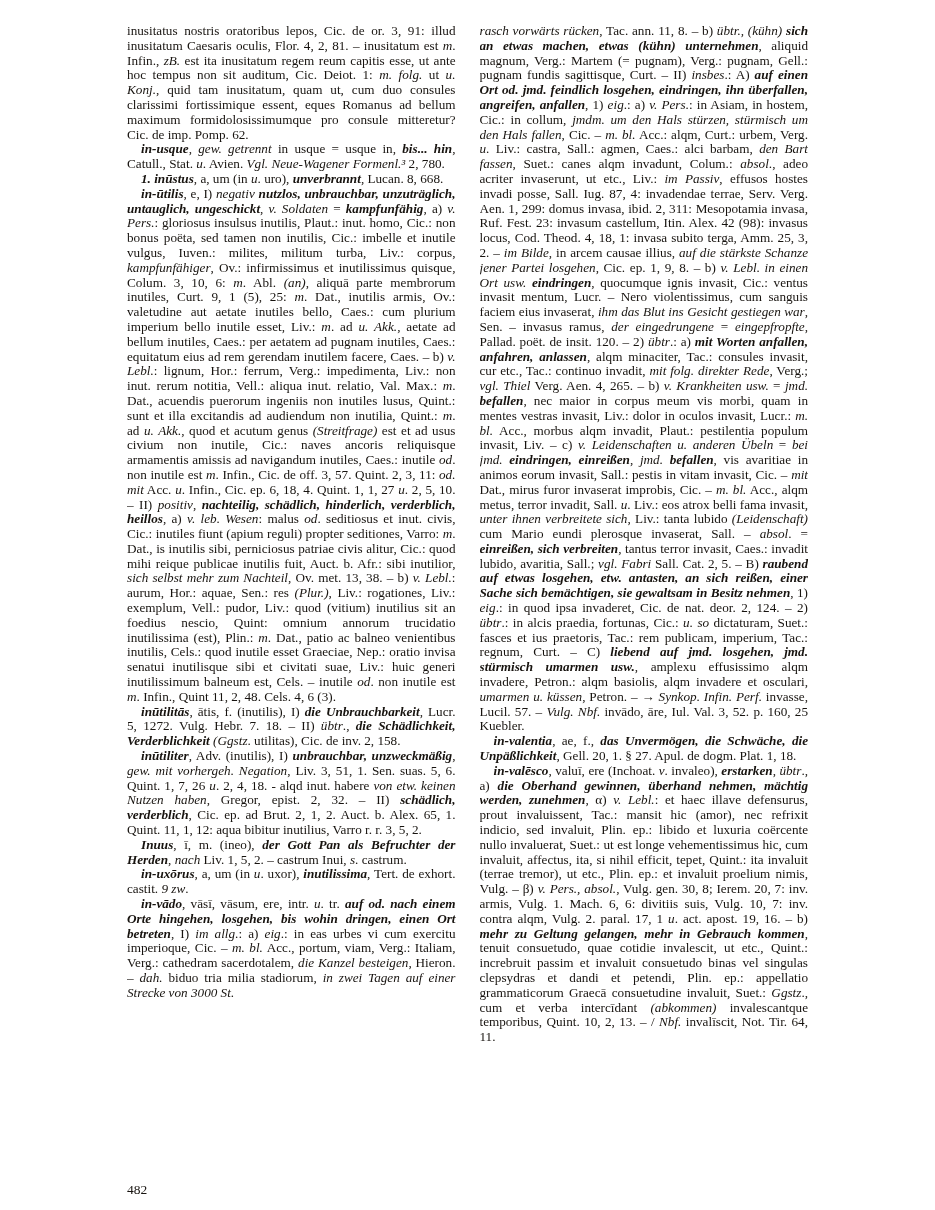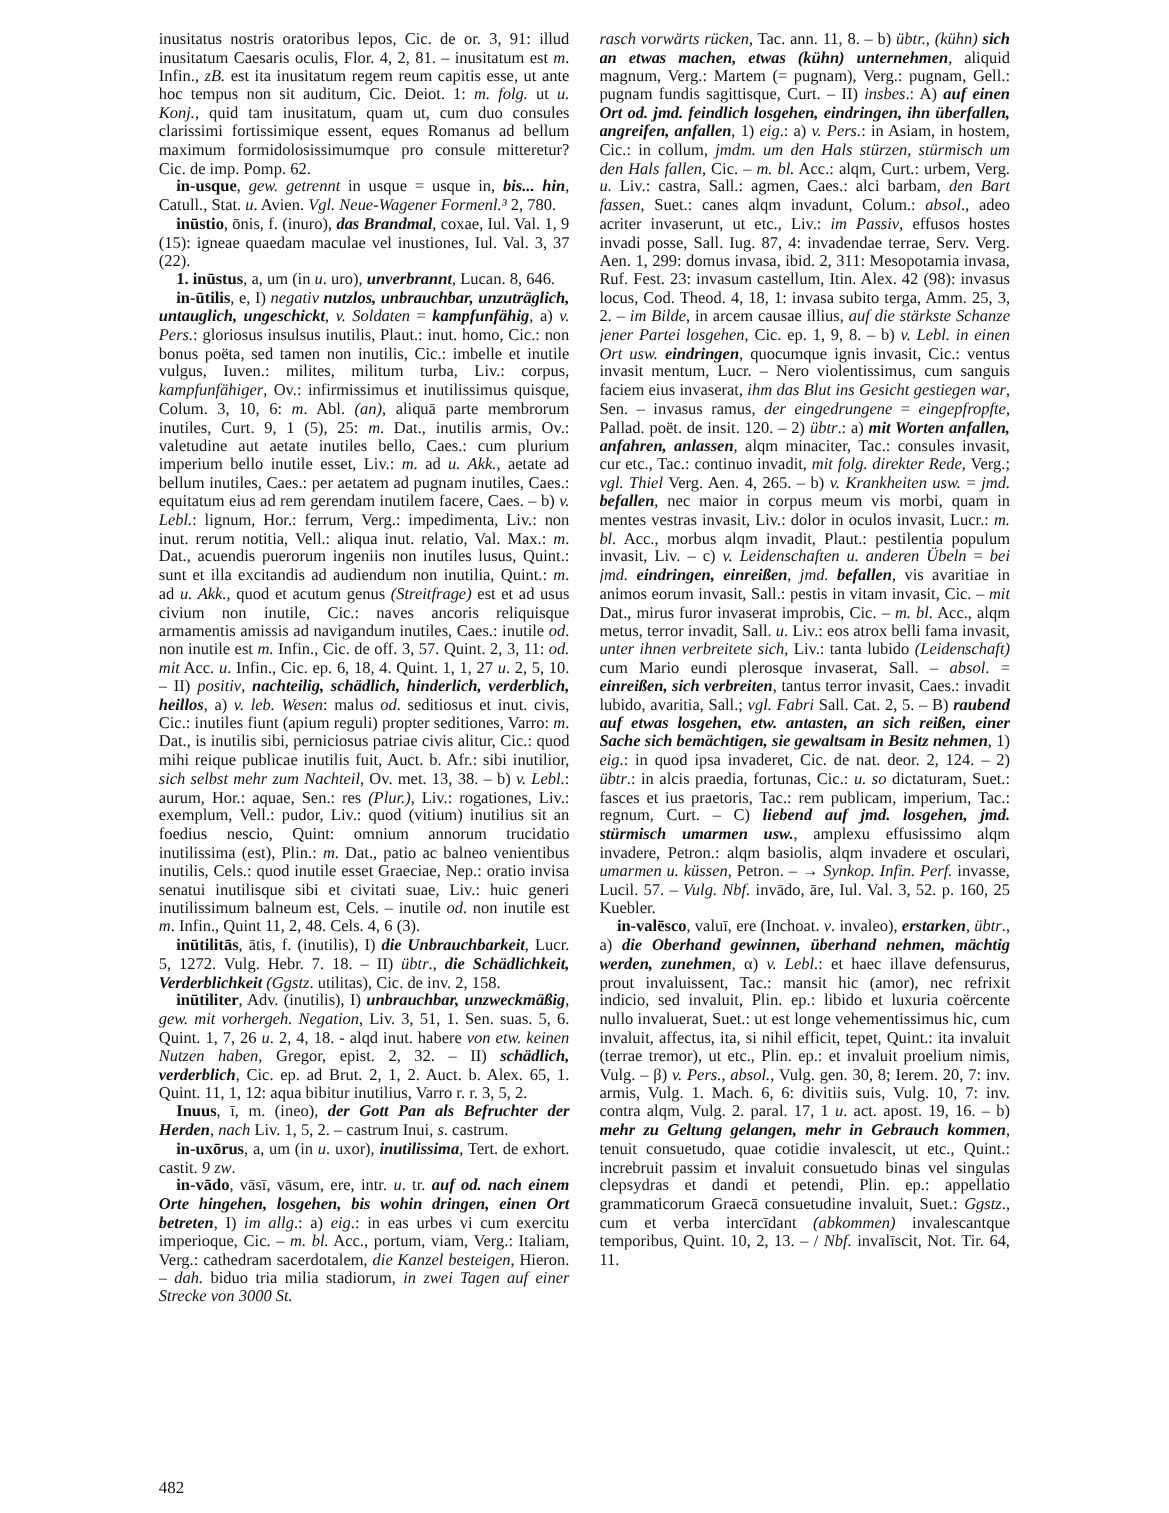--- a/index.html
+++ b/index.html
@@ -37,48 +37,48 @@
   .para {
     margin: 0;
     padding: 0;
     text-indent: 0;
   }
   .para.indent {
     text-indent: 14px;
   }
   .s-n { font-style: normal; font-weight: normal; }
   .s-i { font-style: italic; }
-  .s-b { font-weight: bold; }
+  .s-b { font-weight: bold; font-style: italic; }
   .s-bi { font-weight: bold; font-style: italic; }
   .page-number {
     position: absolute;
     left: 30px;
     bottom: 12px;
     font-size: 13.5px;
     font-family: "Liberation Serif", serif;
     color: #17130f;
     text-align: right;
   }
 </style>
 </head>
 <body>
 
 <div class="page">
   <div class="columns">
     <div class="column">
         <p class="para"><span class="s-n">inusitatus nostris oratoribus lepos, Cic. de or. 3, 91: illud inusitatum Caesaris oculis, Flor. 4, 2, 81. – inusitatum est </span><span class="s-i">m</span><span class="s-n">. Infin., </span><span class="s-i">zB.</span><span class="s-n"> est ita inusitatum regem reum capitis esse, ut ante hoc tempus non sit auditum, Cic. Deiot. 1: </span><span class="s-i">m. folg.</span><span class="s-n"> ut </span><span class="s-i">u. Konj.</span><span class="s-n">, quid tam inusitatum, quam ut, cum duo consules clarissimi fortissimique essent, eques Romanus ad bellum maximum formidolosissimumque pro consule mitteretur? Cic. de imp. Pomp. 62.</span></p>
         <p class="para indent"><span class="s-b">in-usque</span><span class="s-n">, </span><span class="s-i">gew. getrennt</span><span class="s-n"> in usque = usque in, </span><span class="s-bi">bis... hin</span><span class="s-n">, Catull., Stat. </span><span class="s-i">u</span><span class="s-n">. Avien. </span><span class="s-i">Vgl. Neue-Wagener Formenl.³</span><span class="s-n"> 2, 780.</span></p>
-        <p class="para indent"><span class="s-b">inūstio</span><span class="s-n">, ōnis, f. (inuro), </span><span class="s-bi">das Brandmal</span><span class="s-n">, coxae, Iul. Val. 1, 9 (15): igneae quaedam maculae vel inustiones, Iul. Val. 3, 37 (22).</span></p>
-        <p class="para indent"><span class="s-b">1. inūstus</span><span class="s-n">, a, um (in </span><span class="s-i">u</span><span class="s-n">. uro), </span><span class="s-bi">unverbrannt</span><span class="s-n">, Lucan. 8, 646.</span></p>
+        <p class="para indent"><span class="s-b">1. inūstus</span><span class="s-n">, a, um (in </span><span class="s-i">u</span><span class="s-n">. uro), </span><span class="s-bi">unverbrannt</span><span class="s-n">, Lucan. 8, 668.</span></p>
         <p class="para indent"><span class="s-b">in-ūtilis</span><span class="s-n">, e, I) </span><span class="s-i">negativ</span><span class="s-n"> </span><span class="s-bi">nutzlos, unbrauchbar, unzuträglich, untauglich, ungeschickt</span><span class="s-n">, </span><span class="s-i">v. Soldaten</span><span class="s-n"> = </span><span class="s-bi">kampfunfähig</span><span class="s-n">, a) </span><span class="s-i">v. Pers.</span><span class="s-n">: gloriosus insulsus inutilis, Plaut.: inut. homo, Cic.: non bonus poëta, sed tamen non inutilis, Cic.: imbelle et inutile vulgus, Iuven.: milites, militum turba, Liv.: corpus, </span><span class="s-i">kampfunfähiger</span><span class="s-n">, Ov.: infirmissimus et inutilissimus quisque, Colum. 3, 10, 6: </span><span class="s-i">m</span><span class="s-n">. Abl. </span><span class="s-i">(an)</span><span class="s-n">, aliquā parte membrorum inutiles, Curt. 9, 1 (5), 25: </span><span class="s-i">m</span><span class="s-n">. Dat., inutilis armis, Ov.: valetudine aut aetate inutiles bello, Caes.: cum plurium imperium bello inutile esset, Liv.: </span><span class="s-i">m</span><span class="s-n">. ad </span><span class="s-i">u. Akk.</span><span class="s-n">, aetate ad bellum inutiles, Caes.: per aetatem ad pugnam inutiles, Caes.: equitatum eius ad rem gerendam inutilem facere, Caes. – b) </span><span class="s-i">v. Lebl.</span><span class="s-n">: lignum, Hor.: ferrum, Verg.: impedimenta, Liv.: non inut. rerum notitia, Vell.: aliqua inut. relatio, Val. Max.: </span><span class="s-i">m</span><span class="s-n">. Dat., acuendis puerorum ingeniis non inutiles lusus, Quint.: sunt et illa excitandis ad audiendum non inutilia, Quint.: </span><span class="s-i">m</span><span class="s-n">. ad </span><span class="s-i">u. Akk.</span><span class="s-n">, quod et acutum genus </span><span class="s-i">(Streitfrage)</span><span class="s-n"> est et ad usus civium non inutile, Cic.: naves ancoris reliquisque armamentis amissis ad navigandum inutiles, Caes.: inutile </span><span class="s-i">od</span><span class="s-n">. non inutile est </span><span class="s-i">m</span><span class="s-n">. Infin., Cic. de off. 3, 57. Quint. 2, 3, 11: </span><span class="s-i">od. mit</span><span class="s-n"> Acc. </span><span class="s-i">u</span><span class="s-n">. Infin., Cic. ep. 6, 18, 4. Quint. 1, 1, 27 </span><span class="s-i">u</span><span class="s-n">. 2, 5, 10. – II) </span><span class="s-i">positiv</span><span class="s-n">, </span><span class="s-bi">nachteilig, schädlich, hinderlich, verderblich, heillos</span><span class="s-n">, a) </span><span class="s-i">v. leb. Wesen</span><span class="s-n">: malus </span><span class="s-i">od</span><span class="s-n">. seditiosus et inut. civis, Cic.: inutiles fiunt (apium reguli) propter seditiones, Varro: </span><span class="s-i">m</span><span class="s-n">. Dat., is inutilis sibi, perniciosus patriae civis alitur, Cic.: quod mihi reique publicae inutilis fuit, Auct. b. Afr.: sibi inutilior, </span><span class="s-i">sich selbst mehr zum Nachteil</span><span class="s-n">, Ov. met. 13, 38. – b) </span><span class="s-i">v. Lebl.</span><span class="s-n">: aurum, Hor.: aquae, Sen.: res </span><span class="s-i">(Plur.)</span><span class="s-n">, Liv.: rogationes, Liv.: exemplum, Vell.: pudor, Liv.: quod (vitium) inutilius sit an foedius nescio, Quint: omnium annorum trucidatio inutilissima (est), Plin.: </span><span class="s-i">m</span><span class="s-n">. Dat., patio ac balneo venientibus inutilis, Cels.: quod inutile esset Graeciae, Nep.: oratio invisa senatui inutilisque sibi et civitati suae, Liv.: huic generi inutilissimum balneum est, Cels. – inutile </span><span class="s-i">od</span><span class="s-n">. non inutile est </span><span class="s-i">m</span><span class="s-n">. Infin., Quint 11, 2, 48. Cels. 4, 6 (3).</span></p>
         <p class="para indent"><span class="s-b">inūtilitās</span><span class="s-n">, ātis, f. (inutilis), I) </span><span class="s-bi">die Unbrauchbarkeit</span><span class="s-n">, Lucr. 5, 1272. Vulg. Hebr. 7. 18. – II) </span><span class="s-i">übtr</span><span class="s-n">., </span><span class="s-bi">die Schädlichkeit, Verderblichkeit</span><span class="s-n"> </span><span class="s-i">(Ggstz</span><span class="s-n">. utilitas), Cic. de inv. 2, 158.</span></p>
         <p class="para indent"><span class="s-b">inūtiliter</span><span class="s-n">, Adv. (inutilis), I) </span><span class="s-bi">unbrauchbar, unzweckmäßig</span><span class="s-n">, </span><span class="s-i">gew. mit vorhergeh. Negation</span><span class="s-n">, Liv. 3, 51, 1. Sen. suas. 5, 6. Quint. 1, 7, 26 </span><span class="s-i">u</span><span class="s-n">. 2, 4, 18. - alqd inut. habere </span><span class="s-i">von etw. keinen Nutzen haben</span><span class="s-n">, Gregor, epist. 2, 32. – II) </span><span class="s-bi">schädlich, verderblich</span><span class="s-n">, Cic. ep. ad Brut. 2, 1, 2. Auct. b. Alex. 65, 1. Quint. 11, 1, 12: aqua bibitur inutilius, Varro r. r. 3, 5, 2.</span></p>
         <p class="para indent"><span class="s-b">Inuus</span><span class="s-n">, ī, m. (ineo), </span><span class="s-bi">der Gott Pan als Befruchter der Herden</span><span class="s-n">, </span><span class="s-i">nach</span><span class="s-n"> Liv. 1, 5, 2. – castrum Inui, </span><span class="s-i">s</span><span class="s-n">. castrum.</span></p>
         <p class="para indent"><span class="s-b">in-uxōrus</span><span class="s-n">, a, um (in </span><span class="s-i">u</span><span class="s-n">. uxor), </span><span class="s-bi">inutilissima</span><span class="s-n">, Tert. de exhort. castit. </span><span class="s-i">9 zw</span><span class="s-n">.</span></p>
         <p class="para indent"><span class="s-b">in-vādo</span><span class="s-n">, vāsī, vāsum, ere, intr. </span><span class="s-i">u</span><span class="s-n">. tr. </span><span class="s-bi">auf od. nach einem Orte hingehen, losgehen, bis wohin dringen, einen Ort betreten</span><span class="s-n">, I) </span><span class="s-i">im allg</span><span class="s-n">.: a) </span><span class="s-i">eig</span><span class="s-n">.: in eas urbes vi cum exercitu imperioque, Cic. – </span><span class="s-i">m. bl.</span><span class="s-n"> Acc., portum, viam, Verg.: Italiam, Verg.: cathedram sacerdotalem, </span><span class="s-i">die Kanzel besteigen</span><span class="s-n">, Hieron. – </span><span class="s-i">dah.</span><span class="s-n"> biduo tria milia stadiorum, </span><span class="s-i">in zwei Tagen auf einer Strecke von 3000 St.</span></p>
       </div>
     <div class="column">
         <p class="para"><span class="s-i">rasch vorwärts rücken</span><span class="s-n">, Tac. ann. 11, 8. – b) </span><span class="s-i">übtr., (kühn)</span><span class="s-n"> </span><span class="s-bi">sich an etwas machen, etwas (kühn) unternehmen</span><span class="s-n">, aliquid magnum, Verg.: Martem (= pugnam), Verg.: pugnam, Gell.: pugnam fundis sagittisque, Curt. – II) </span><span class="s-i">insbes</span><span class="s-n">.: A) </span><span class="s-bi">auf einen Ort od. jmd. feindlich losgehen, eindringen, ihn überfallen, angreifen, anfallen</span><span class="s-n">, 1) </span><span class="s-i">eig</span><span class="s-n">.: a) </span><span class="s-i">v. Pers.</span><span class="s-n">: in Asiam, in hostem, Cic.: in collum, </span><span class="s-i">jmdm. um den Hals stürzen, stürmisch um den Hals fallen</span><span class="s-n">, Cic. – </span><span class="s-i">m. bl.</span><span class="s-n"> Acc.: alqm, Curt.: urbem, Verg. </span><span class="s-i">u</span><span class="s-n">. Liv.: castra, Sall.: agmen, Caes.: alci barbam, </span><span class="s-i">den Bart fassen</span><span class="s-n">, Suet.: canes alqm invadunt, Colum.: </span><span class="s-i">absol</span><span class="s-n">., adeo acriter invaserunt, ut etc., Liv.: </span><span class="s-i">im Passiv</span><span class="s-n">, effusos hostes invadi posse, Sall. Iug. 87, 4: invadendae terrae, Serv. Verg. Aen. 1, 299: domus invasa, ibid. 2, 311: Mesopotamia invasa, Ruf. Fest. 23: invasum castellum, Itin. Alex. 42 (98): invasus locus, Cod. Theod. 4, 18, 1: invasa subito terga, Amm. 25, 3, 2. – </span><span class="s-i">im Bilde</span><span class="s-n">, in arcem causae illius, </span><span class="s-i">auf die stärkste Schanze jener Partei losgehen</span><span class="s-n">, Cic. ep. 1, 9, 8. – b) </span><span class="s-i">v. Lebl.</span><span class="s-n"> </span><span class="s-i">in einen Ort usw.</span><span class="s-n"> </span><span class="s-bi">eindringen</span><span class="s-n">, quocumque ignis invasit, Cic.: ventus invasit mentum, Lucr. – Nero violentissimus, cum sanguis faciem eius invaserat, </span><span class="s-i">ihm das Blut ins Gesicht gestiegen war</span><span class="s-n">, Sen. – invasus ramus, </span><span class="s-i">der eingedrungene</span><span class="s-n"> = </span><span class="s-i">eingepfropfte</span><span class="s-n">, Pallad. poët. de insit. 120. – 2) </span><span class="s-i">übtr</span><span class="s-n">.: a) </span><span class="s-bi">mit Worten anfallen, anfahren, anlassen</span><span class="s-n">, alqm minaciter, Tac.: consules invasit, cur etc., Tac.: continuo invadit, </span><span class="s-i">mit folg. direkter Rede</span><span class="s-n">, Verg.; </span><span class="s-i">vgl. Thiel</span><span class="s-n"> Verg. Aen. 4, 265. – b) </span><span class="s-i">v. Krankheiten usw.</span><span class="s-n"> = </span><span class="s-i">jmd.</span><span class="s-n"> </span><span class="s-bi">befallen</span><span class="s-n">, nec maior in corpus meum vis morbi, quam in mentes vestras invasit, Liv.: dolor in oculos invasit, Lucr.: </span><span class="s-i">m. bl.</span><span class="s-n"> Acc., morbus alqm invadit, Plaut.: pestilentia populum invasit, Liv. – c) </span><span class="s-i">v. Leidenschaften u. anderen Übeln</span><span class="s-n"> = </span><span class="s-i">bei jmd.</span><span class="s-n"> </span><span class="s-bi">eindringen, einreißen</span><span class="s-n">, </span><span class="s-i">jmd.</span><span class="s-n"> </span><span class="s-bi">befallen</span><span class="s-n">, vis avaritiae in animos eorum invasit, Sall.: pestis in vitam invasit, Cic. – </span><span class="s-i">mit</span><span class="s-n"> Dat., mirus furor invaserat improbis, Cic. – </span><span class="s-i">m. bl.</span><span class="s-n"> Acc., alqm metus, terror invadit, Sall. </span><span class="s-i">u</span><span class="s-n">. Liv.: eos atrox belli fama invasit, </span><span class="s-i">unter ihnen verbreitete sich</span><span class="s-n">, Liv.: tanta lubido </span><span class="s-i">(Leidenschaft)</span><span class="s-n"> cum Mario eundi plerosque invaserat, Sall. – </span><span class="s-i">absol</span><span class="s-n">. = </span><span class="s-bi">einreißen, sich verbreiten</span><span class="s-n">, tantus terror invasit, Caes.: invadit lubido, avaritia, Sall.; </span><span class="s-i">vgl. Fabri</span><span class="s-n"> Sall. Cat. 2, 5. – B) </span><span class="s-bi">raubend auf etwas losgehen, etw. antasten, an sich reißen, einer Sache sich bemächtigen, sie gewaltsam in Besitz nehmen</span><span class="s-n">, 1) </span><span class="s-i">eig</span><span class="s-n">.: in quod ipsa invaderet, Cic. de nat. deor. 2, 124. – 2) </span><span class="s-i">übtr</span><span class="s-n">.: in alcis praedia, fortunas, Cic.: </span><span class="s-i">u. so</span><span class="s-n"> dictaturam, Suet.: fasces et ius praetoris, Tac.: rem publicam, imperium, Tac.: regnum, Curt. – C) </span><span class="s-bi">liebend auf jmd. losgehen, jmd. stürmisch umarmen usw.</span><span class="s-n">, amplexu effusissimo alqm invadere, Petron.: alqm basiolis, alqm invadere et osculari, </span><span class="s-i">umarmen u. küssen</span><span class="s-n">, Petron. – → </span><span class="s-i">Synkop. Infin. Perf.</span><span class="s-n"> invasse, Lucil. 57. – </span><span class="s-i">Vulg. Nbf.</span><span class="s-n"> invādo, āre, Iul. Val. 3, 52. p. 160, 25 Kuebler.</span></p>
+        <p class="para indent"><span class="s-b">in-valentia</span><span class="s-n">, ae, f., </span><span class="s-bi">das Unvermögen, die Schwäche, die Unpäßlichkeit</span><span class="s-n">, Gell. 20, 1. § 27. Apul. de dogm. Plat. 1, 18.</span></p>
         <p class="para indent"><span class="s-b">in-valēsco</span><span class="s-n">, valuī, ere (Inchoat. </span><span class="s-i">v</span><span class="s-n">. invaleo), </span><span class="s-bi">erstarken</span><span class="s-n">, </span><span class="s-i">übtr</span><span class="s-n">., a) </span><span class="s-bi">die Oberhand gewinnen, überhand nehmen, mächtig werden, zunehmen</span><span class="s-n">, α) </span><span class="s-i">v. Lebl.</span><span class="s-n">: et haec illave defensurus, prout invaluissent, Tac.: mansit hic (amor), nec refrixit indicio, sed invaluit, Plin. ep.: libido et luxuria coërcente nullo invaluerat, Suet.: ut est longe vehementissimus hic, cum invaluit, affectus, ita, si nihil efficit, tepet, Quint.: ita invaluit (terrae tremor), ut etc., Plin. ep.: et invaluit proelium nimis, Vulg. – β) </span><span class="s-i">v. Pers., absol.</span><span class="s-n">, Vulg. gen. 30, 8; Ierem. 20, 7: inv. armis, Vulg. 1. Mach. 6, 6: divitiis suis, Vulg. 10, 7: inv. contra alqm, Vulg. 2. paral. 17, 1 </span><span class="s-i">u</span><span class="s-n">. act. apost. 19, 16. – b) </span><span class="s-bi">mehr zu Geltung gelangen, mehr in Gebrauch kommen</span><span class="s-n">, tenuit consuetudo, quae cotidie invalescit, ut etc., Quint.: increbruit passim et invaluit consuetudo binas vel singulas clepsydras et dandi et petendi, Plin. ep.: appellatio grammaticorum Graecā consuetudine invaluit, Suet.: </span><span class="s-i">Ggstz</span><span class="s-n">., cum et verba intercīdant </span><span class="s-i">(abkommen)</span><span class="s-n"> invalescantque temporibus, Quint. 10, 2, 13. – / </span><span class="s-i">Nbf.</span><span class="s-n"> invalīscit, Not. Tir. 64, 11.</span></p>
       </div>
   </div>
   <div class="page-number">482</div>
 </div>
 
 </body></html>

